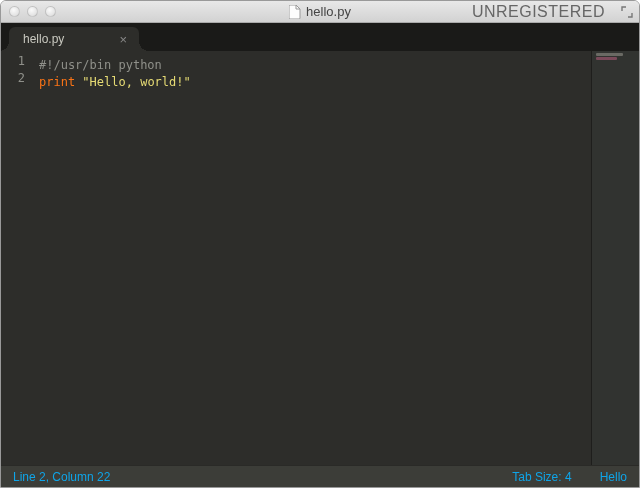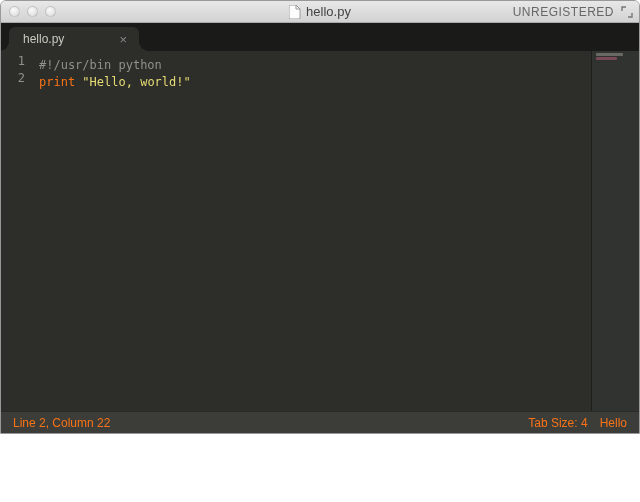--- a/index.html
+++ b/index.html
@@ -6,21 +6,21 @@
     body {
       width: 640px;
       height: 502px;
       background: #fff;
       font-family: "Lucida Grande", "Helvetica Neue", Arial, sans-serif;
       font-size: 12px;
       overflow: hidden;
     }
     .window {
       width: 640px;
-      height: 434px;
+      height: 488px;
       display: flex;
       flex-direction: column;
       border: 1px solid #999;
       border-radius: 6px 6px 0 0;
       overflow: hidden;
     }
     
     .titlebar {
       height: 22px;
       background: linear-gradient(#e8e8e8, #d2d2d2);
@@ -51,22 +51,22 @@
       pointer-events: none;
       font-size: 13px;
       color: #444;
     }
     .file-icon svg { display: block; }
     .title-right {
       margin-left: auto;
       padding-right: 6px;
       display: flex;
       align-items: center;
-      gap: 7px;
-      font-size: 12px;
+      gap: 16px;
+      font-size: 16px;
       color: #666;
       letter-spacing: 0.5px;
     }
     .expand-icon svg { display: block; }
 
     
     .tabbar {
       height: 28px;
       background: #1a1a18;
       display: flex;
@@ -157,24 +157,24 @@
     .mm1 { width: 70%; background: #6a6a64; }
     .mm2 { width: 55%; background: #7a4a5a; }
 
     
     .statusbar {
       height: 22px;
       background: #3c3d38;
       border-top: 1px solid #2a2a27;
       display: flex;
       align-items: center;
-      color: #f97316;
+      color: #0ea5e9;
       font-size: 12px;
       padding: 0 12px;
-      gap: 12px;
+      gap: 28px;
     }
     .status-spacer { flex: 1; }
     .status-item { white-space: nowrap; }
   </style>
 </head>
 <body>
 
 <div class="window">
 
   <div class="titlebar">

